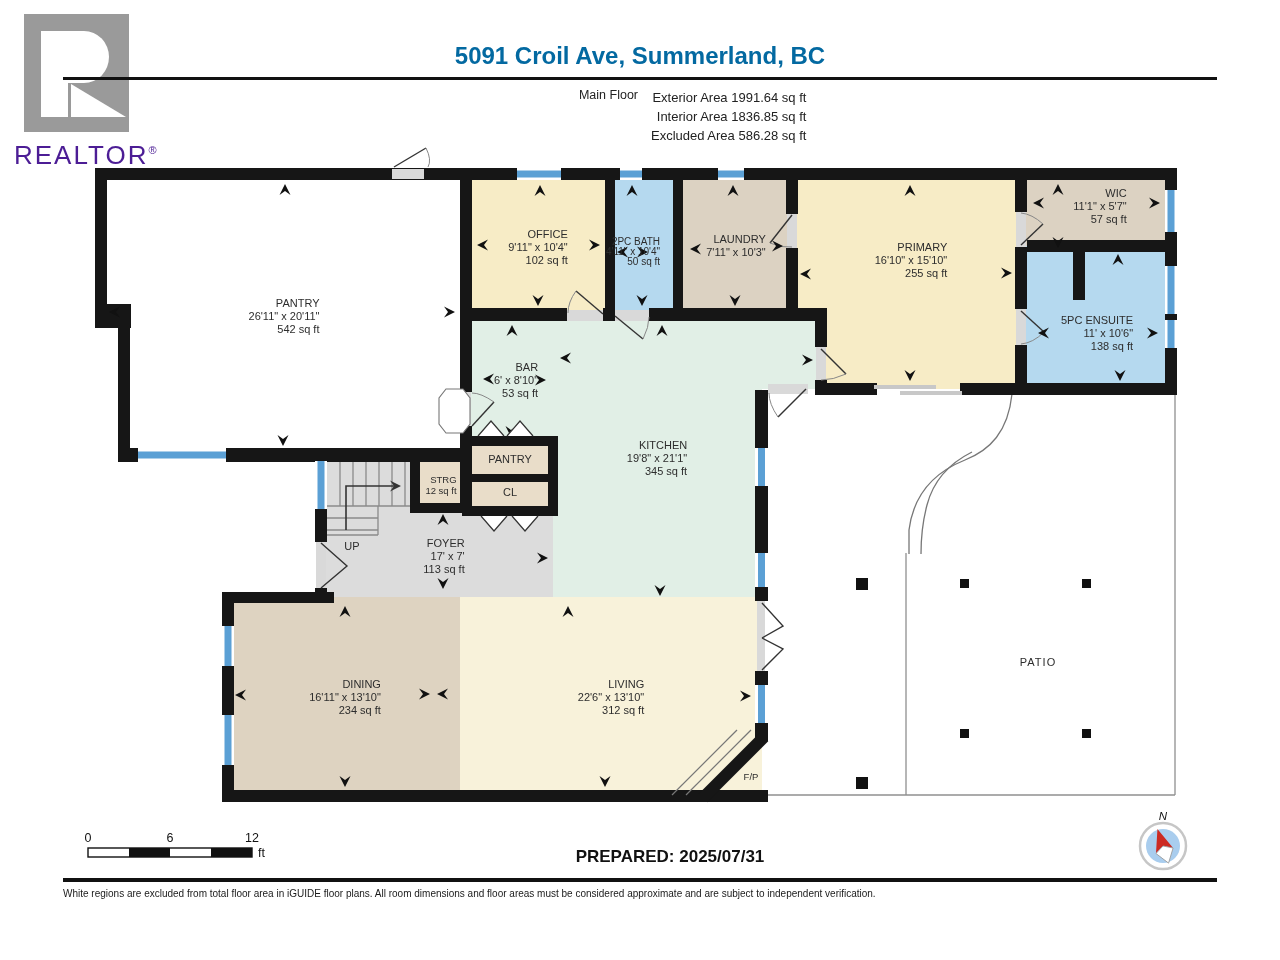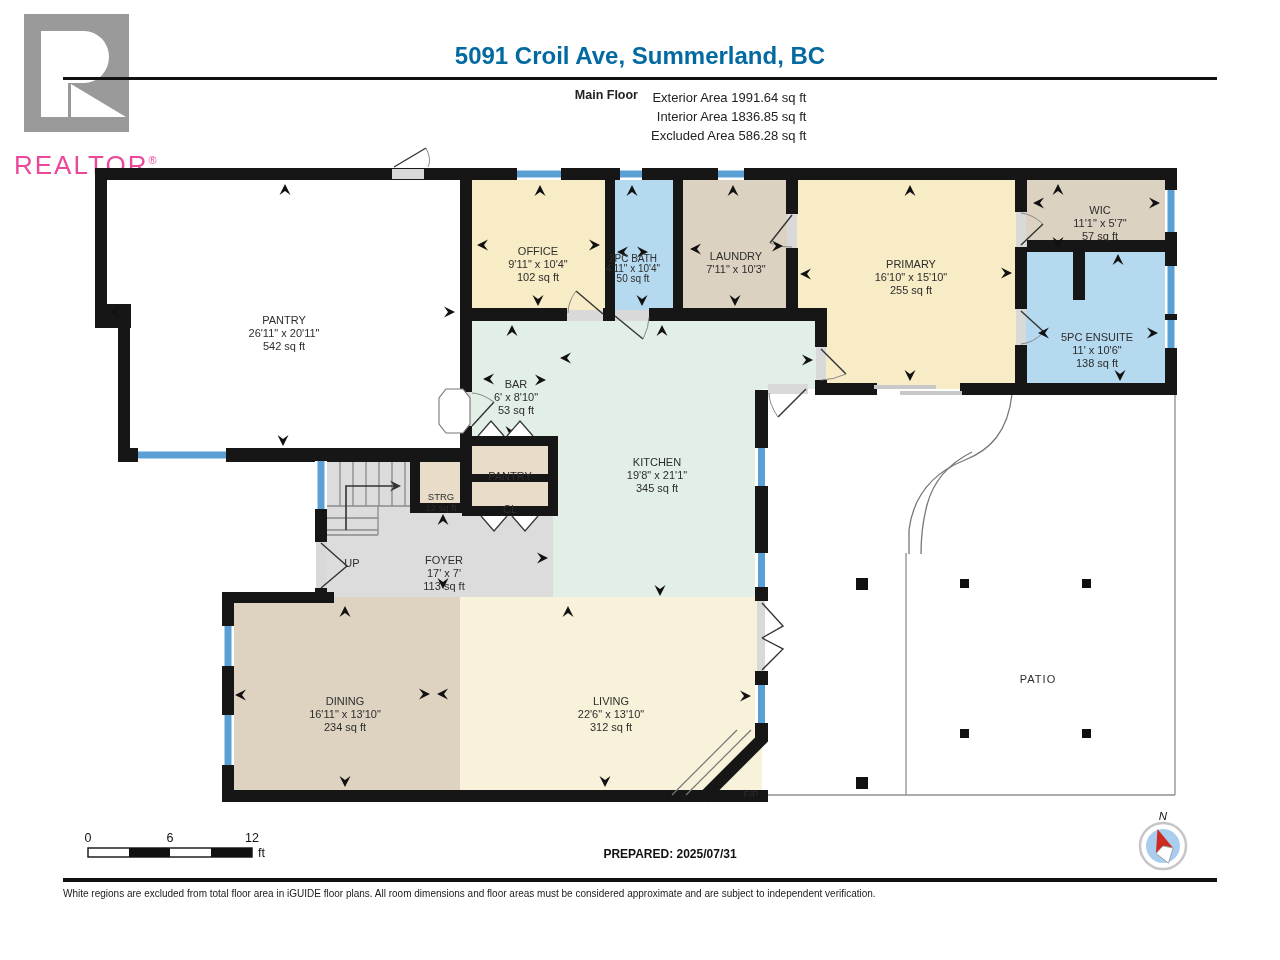--- a/index.html
+++ b/index.html
@@ -1,33 +1,33 @@
 <!DOCTYPE html>
 <html><head>
 <meta charset="utf-8">
 <style>
   html,body{margin:0;padding:0;background:#fff;}
   .page{position:relative;width:1280px;height:960px;background:#fff;overflow:hidden;
         font-family:"Liberation Sans", sans-serif;color:#222;}
   .abs{position:absolute;}
   .title{top:42px;left:0;width:100%;text-align:center;font-size:24px;font-weight:bold;color:#0369a1;}
-  .floor-label{top:88px;left:0;width:638px;text-align:right;font-size:12.5px;font-weight:bold;}
+  .floor-label{top:88px;left:0;width:638px;text-align:right;font-size:12.5px;font-weight:normal;}
   .area-lines{top:88px;left:651px;font-size:13px;line-height:19px;text-align:right;}
   .hr-top{top:77px;left:63px;width:1154px;height:3px;background:#111;}
   .hr-bottom{top:878px;left:63px;width:1154px;height:4px;background:#111;}
   .logo-wrap{top:12px;left:14px;width:150px;}
-  .logo-text{font-size:26px;letter-spacing:2px;color:#ec4899;margin-top:12px;}
+  .logo-text{font-size:26px;letter-spacing:2px;color:#4c1d95;margin-top:2px;}
   .logo-text sup{font-size:11px;}
-  .rlabel{position:absolute;transform:translate(-50%,-50%);text-align:center;
-          font-size:11px;line-height:13px;white-space:nowrap;color:#2d2d2d;margin-top:17px;}
+  .rlabel{position:absolute;transform:translate(-50%,-50%);text-align:right;
+          font-size:11px;line-height:13px;white-space:nowrap;color:#2d2d2d;}
   .rlabel.sm{font-size:10px;line-height:10px;}
   .rlabel.xs{font-size:9.5px;line-height:11px;}
   .scale-tick{position:absolute;transform:translateX(-50%);font-size:12.5px;color:#111;top:831px;}
   .scale-unit{position:absolute;font-size:12.5px;color:#111;}
-  .prepared{top:847px;left:500px;width:340px;text-align:center;font-size:12px;font-weight:bold;color:#111;}
+  .prepared{top:847px;left:500px;width:340px;text-align:center;font-size:17px;font-weight:bold;color:#111;}
   .footer{top:888px;left:63px;width:1160px;font-size:10px;color:#1a1a1a;}
   .north{top:810px;left:1163px;transform:translateX(-50%);font-style:italic;font-size:11.5px;color:#111;}
 </style>
 </head>
 <body>
 
 <div class="page">
 
   <div class="abs logo-wrap">
     <svg width="120" height="122" viewBox="0 0 120 122">

